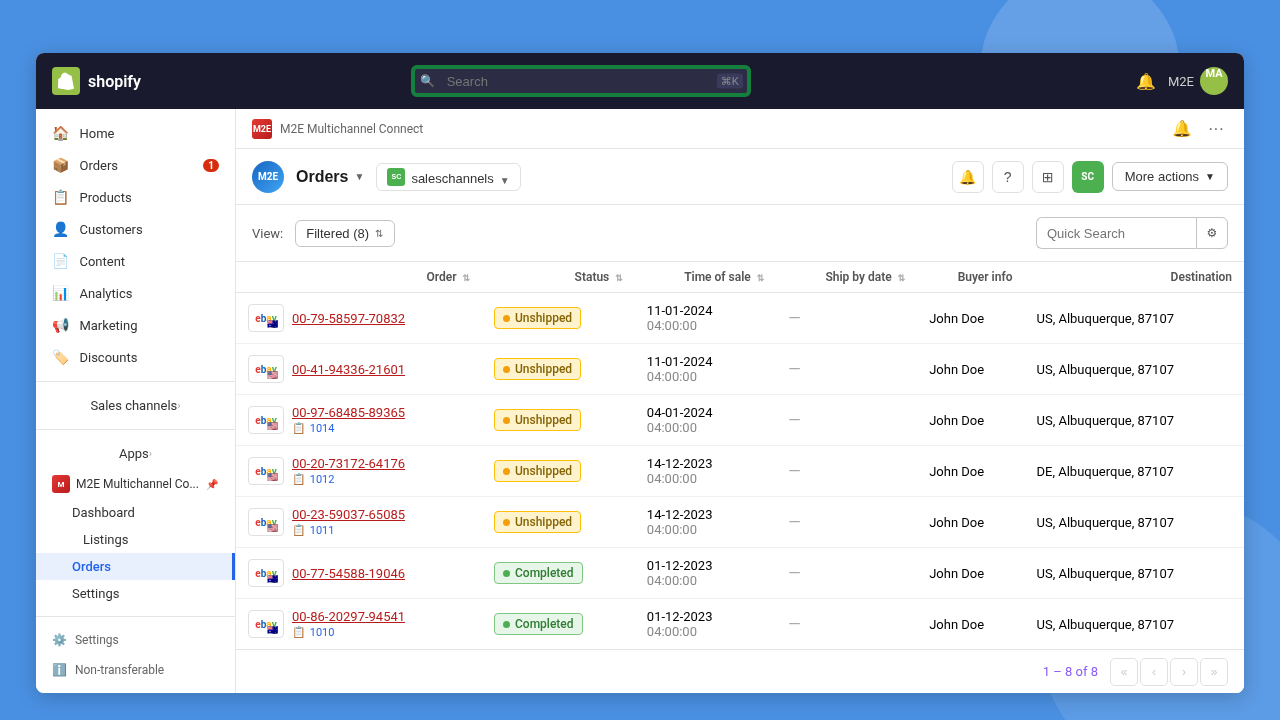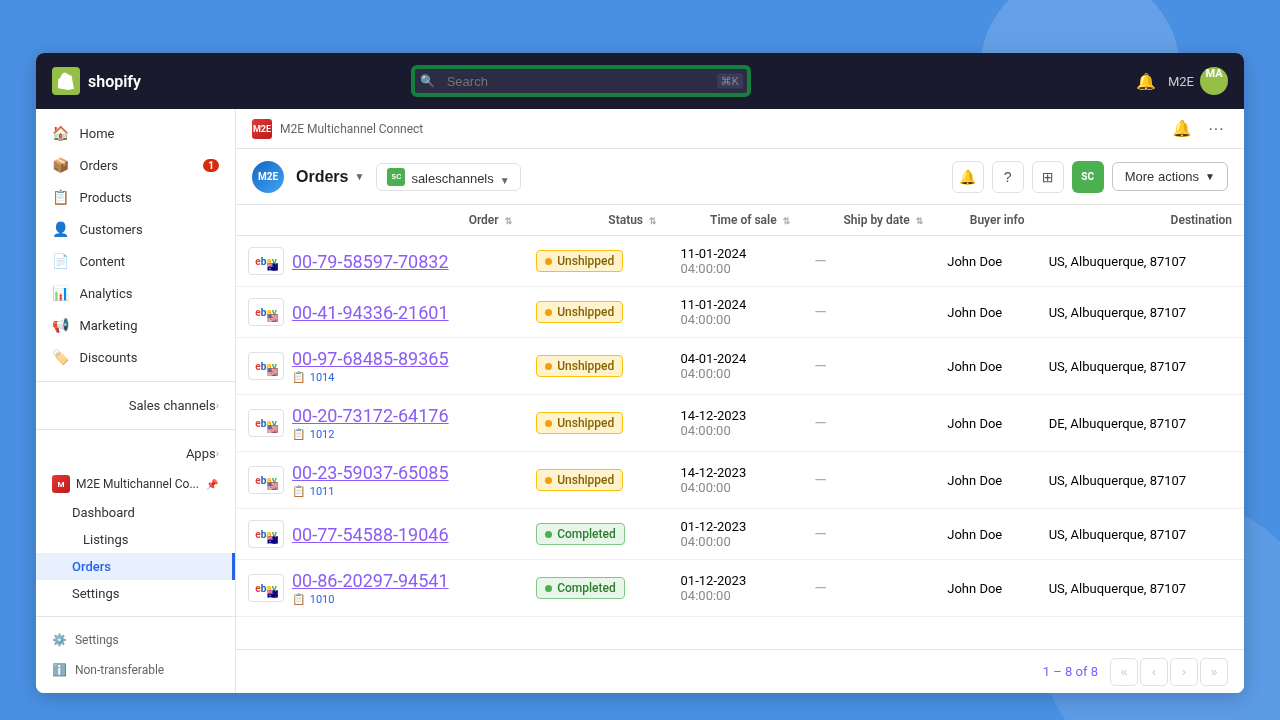--- a/index.html
+++ b/index.html
@@ -177,21 +177,21 @@
       background: #d72c0d;
       color: white;
       font-size: 10px;
       font-weight: 700;
       padding: 1px 5px;
       border-radius: 10px;
     }
     .sidebar-section-header {
       display: flex;
       align-items: center;
-      justify-content: flex-end;
+      justify-content: center;
       padding: 8px 16px;
       font-size: 13px;
       color: #333;
       cursor: pointer;
     }
 
     
     .app-sub-item {
       display: flex;
       align-items: center;
@@ -468,21 +468,21 @@
     .ebay-text span:nth-child(2) { color: #1565c0; }
     .ebay-text span:nth-child(3) { color: #ffb300; }
     .ebay-text span:nth-child(4) { color: #4caf50; }
     .flag-badge {
       position: absolute;
       bottom: 2px; right: 2px;
       width: 14px; height: 10px;
       font-size: 9px;
     }
 
-    .order-id-link { color: #8b5cf6; font-size: 18px; }
+    .order-id-link { color: #b91c1c; font-size: 13px; }
     .order-ref {
       display: flex;
       align-items: center;
       gap: 4px;
       font-size: 11px;
       color: #888;
       margin-top: 2px;
     }
     .order-ref a { color: #2563eb; text-decoration: none; }
 
@@ -717,20 +717,31 @@
           <button class="icon-btn">?</button>
           <button class="icon-btn">⊞</button>
           <div class="sc-badge">SC</div>
           <button class="more-actions-btn">
             <span>More actions</span>
             <span style="font-size:10px;">▼</span>
           </button>
         </div>
       </div>
 
+      <div class="toolbar-row">
+        <span class="view-label">View:</span>
+        <button class="view-selector">
+          <span>Filtered (8)</span>
+          <span style="font-size:10px; color:#666;">⇅</span>
+        </button>
+        <div class="quick-search">
+          <input type="text" placeholder="Quick Search" style="">
+          <button class="quick-search-btn">⚙</button>
+        </div>
+      </div>
 
       <div class="orders-table-wrap">
         <table>
           <thead>
             <tr>
               <th>
                 Order <span class="sort-icon">⇅</span>
               </th>
               <th>
                 Status <span class="sort-icon">⇅</span>

